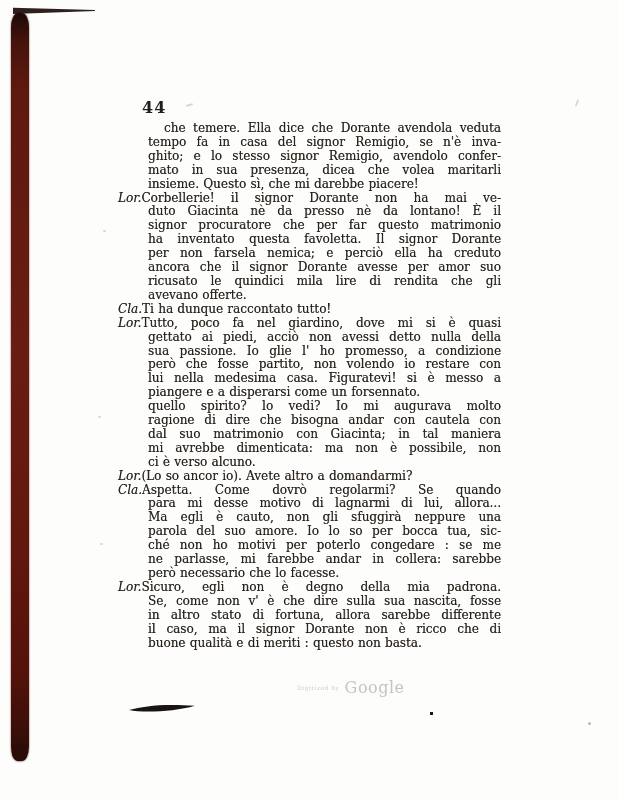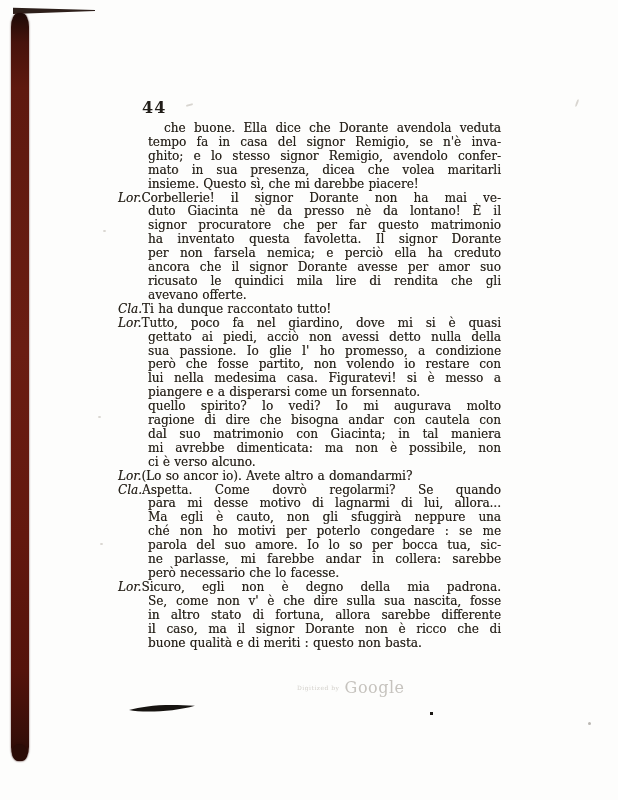--- a/index.html
+++ b/index.html
@@ -114,21 +114,21 @@
 <div id="scan-page">
 
   <div id="spine-top-line"></div>
   <div id="spine-edge"></div>
   <div id="spine-bottom-blob"></div>
 
   <div id="page-number">44</div>
 
   <div id="text-block">
       <div class="para">
-        <div class="line fill cont first-indent">che buone. Ella dice che Dorante avendola veduta</div>
+        <div class="line fill cont first-indent">che temere. Ella dice che Dorante avendola veduta</div>
         <div class="line fill cont">tempo fa in casa del signor Remigio, se n'è inva-</div>
         <div class="line fill cont">ghito; e lo stesso signor Remigio, avendolo confer-</div>
         <div class="line fill cont">mato in sua presenza, dicea che volea maritarli</div>
         <div class="line cont">insieme. Questo sì, che mi darebbe piacere!</div>
       </div>
       <div class="para">
         <div class="line fill"><i class="lbl">Lor.</i><span>Corbellerie! il signor Dorante non ha mai ve-</span></div>
         <div class="line fill cont">duto Giacinta nè da presso nè da lontano! È il</div>
         <div class="line fill cont">signor procuratore che per far questo matrimonio</div>
         <div class="line fill cont">ha inventato questa favoletta. Il signor Dorante</div>
@@ -155,22 +155,22 @@
         <div class="line fill cont">mi avrebbe dimenticata: ma non è possibile, non</div>
         <div class="line cont">ci è verso alcuno.</div>
       </div>
       <div class="para">
         <div class="line"><i class="lbl">Lor.</i><span>(Lo so ancor io). Avete altro a domandarmi?</span></div>
       </div>
       <div class="para">
         <div class="line fill"><i class="lbl">Cla.</i><span>Aspetta. Come dovrò regolarmi? Se quando</span></div>
         <div class="line fill cont">para mi desse motivo di lagnarmi di lui, allora...</div>
         <div class="line fill cont">Ma egli è cauto, non gli sfuggirà neppure una</div>
+        <div class="line fill cont">parola del suo amore. Io lo so per bocca tua, sic-</div>
         <div class="line fill cont">ché non ho motivi per poterlo congedare : se me</div>
-        <div class="line fill cont">parola del suo amore. Io lo so per bocca tua, sic-</div>
         <div class="line fill cont">ne parlasse, mi farebbe andar in collera: sarebbe</div>
         <div class="line cont">però necessario che lo facesse.</div>
       </div>
       <div class="para">
         <div class="line fill"><i class="lbl">Lor.</i><span>Sicuro, egli non è degno della mia padrona.</span></div>
         <div class="line fill cont">Se, come non v' è che dire sulla sua nascita, fosse</div>
         <div class="line fill cont">in altro stato di fortuna, allora sarebbe differente</div>
         <div class="line fill cont">il caso, ma il signor Dorante non è ricco che di</div>
         <div class="line cont">buone qualità e di meriti : questo non basta.</div>
       </div>

